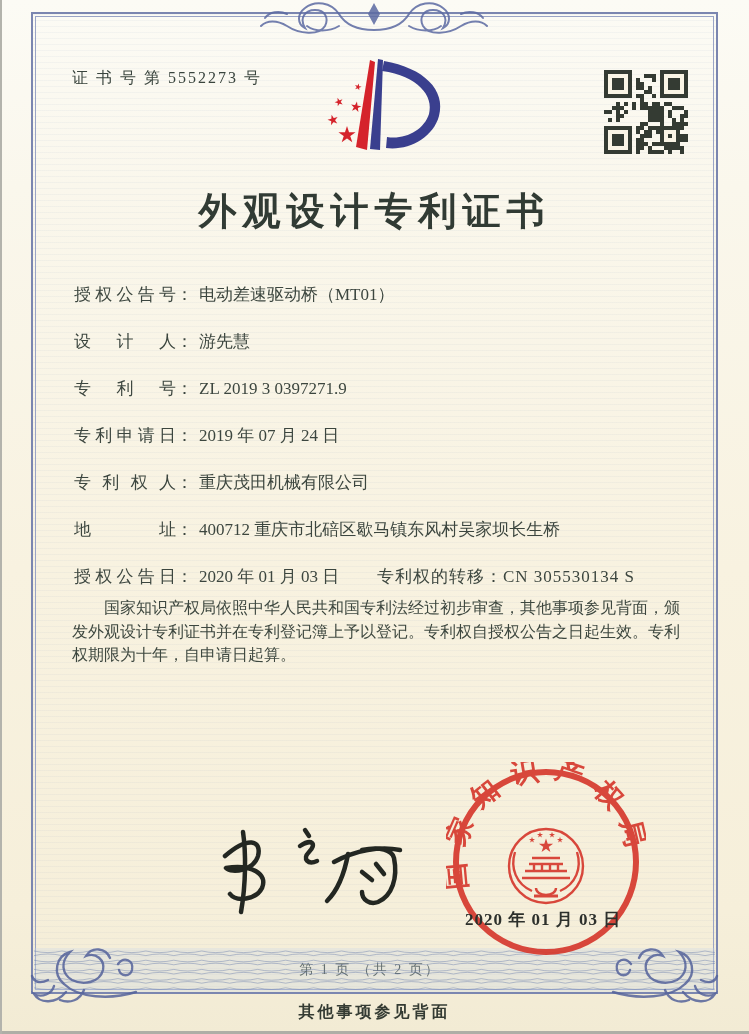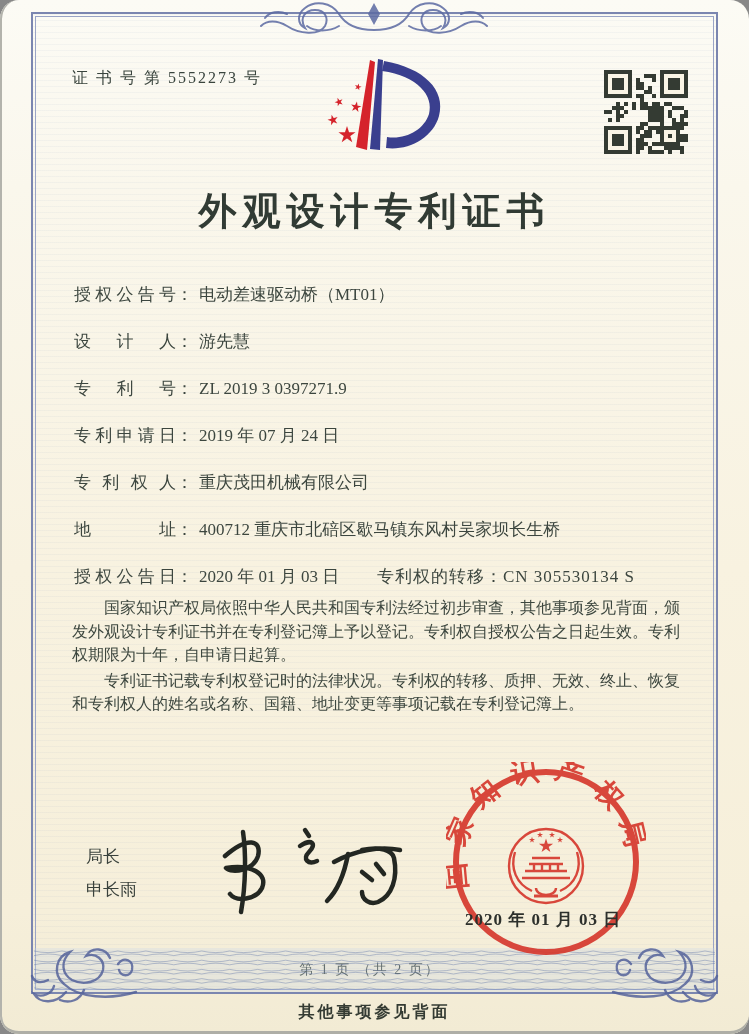--- a/index.html
+++ b/index.html
@@ -2,21 +2,20 @@
 <html><head>
 <meta charset="utf-8">
 <style>
   html,body{margin:0;padding:0;background:#888;}
   .page{
     position:relative;width:749px;height:1034px;overflow:hidden;
     background:linear-gradient(180deg,#fcfbf5 0%,#faf7ec 18%,#f8f2e0 55%,#f6efda 88%,#f2ebd4 100%);
     font-family:"Liberation Serif","DejaVu Serif",serif;color:#3c463f;
     box-shadow:inset 3px 0 0 -1px #b3b3ac, inset 8px 0 0 -6px #cfcfc6,
                inset 0 -4px 0 -1px #aeaea6, inset 0 -10px 0 -7px #d2d2c9;
-    border-radius:19px;
   }
   
   .texture{position:absolute;left:33px;top:14px;right:33px;bottom:42px;
     background:repeating-linear-gradient(180deg,rgba(110,132,175,.06) 0 1px,transparent 1px 6px);
     pointer-events:none;}
   
   .frame{position:absolute;left:31px;top:12px;right:31px;bottom:40px;border:2px solid #7b86b0;}
   .frame::after{content:"";position:absolute;inset:2px;border:1px solid #9aa4c6;}
   .cert-no{position:absolute;left:72px;top:68px;font-size:16px;letter-spacing:2px;color:#39443d;}
   .title{position:absolute;left:0;right:0;top:186px;text-align:center;
@@ -281,27 +280,22 @@
         <span class="lbl">授权公告日</span><span class="colon">：</span><span>2020 年 01 月 03 日</span>
       </span>
       <span class="grant-no">
         <span>专利权的转移</span><span>：</span><span>CN 305530134 S</span>
       </span>
     </div>
   </div>
 
   <div class="paras">
     <p>国家知识产权局依照中华人民共和国专利法经过初步审查，其他事项参见背面，颁发外观设计专利证书并在专利登记簿上予以登记。专利权自授权公告之日起生效。专利权期限为十年，自申请日起算。</p>
-    <p>专利证书记载专利权登记时的法律状况。专利权的转移、质押、无效、终止、恢复和专利权人的姓名或名称、国籍、地址变更等事项记载在专利登记簿上。</p>
   </div>
 
-  <div class="signer">
-    <div>局长</div>
-    <div>申长雨</div>
-  </div>
 
   <svg class="sig-svg" width="215" height="105" viewBox="195 815 215 105">
     <g fill="none" stroke="#232722" stroke-width="4.5" stroke-linecap="round" stroke-linejoin="round">
       <path d="M225,856 C248,836 262,840 258,856 C254,870 232,874 226,868 C252,864 268,874 262,888 C256,900 236,902 230,894"></path>
       <path d="M243,832 C246,852 246,884 241,912"></path>
       <path d="M305,830 L309,836"></path>
       <path d="M300,846 C312,838 317,844 309,852 C302,859 308,865 317,861"></path>
       <path d="M334,862 C356,850 380,846 400,850"></path>
       <path d="M348,854 C344,876 336,892 327,901"></path>
       <path d="M362,850 C380,846 392,850 394,858 C398,878 392,896 378,902 C370,905 362,900 362,892"></path>

